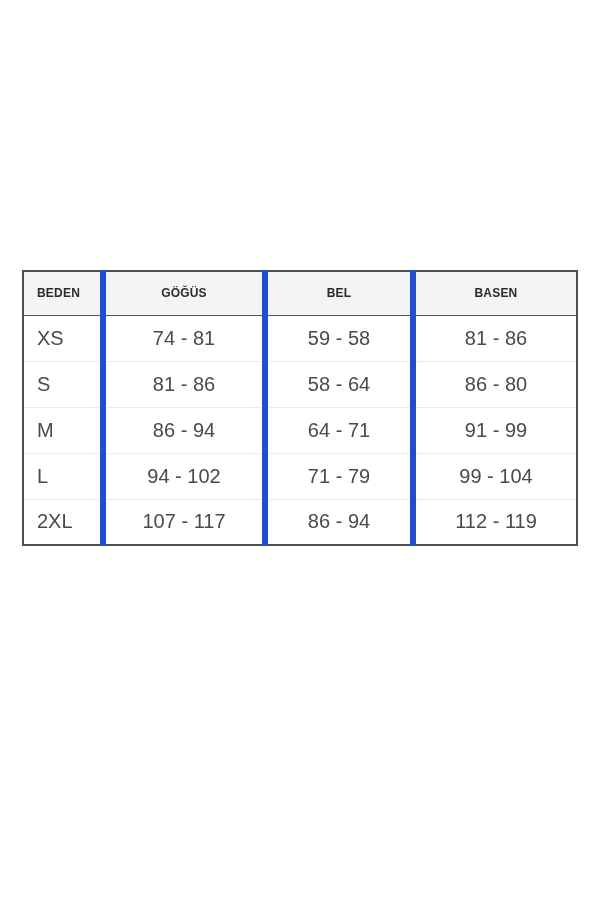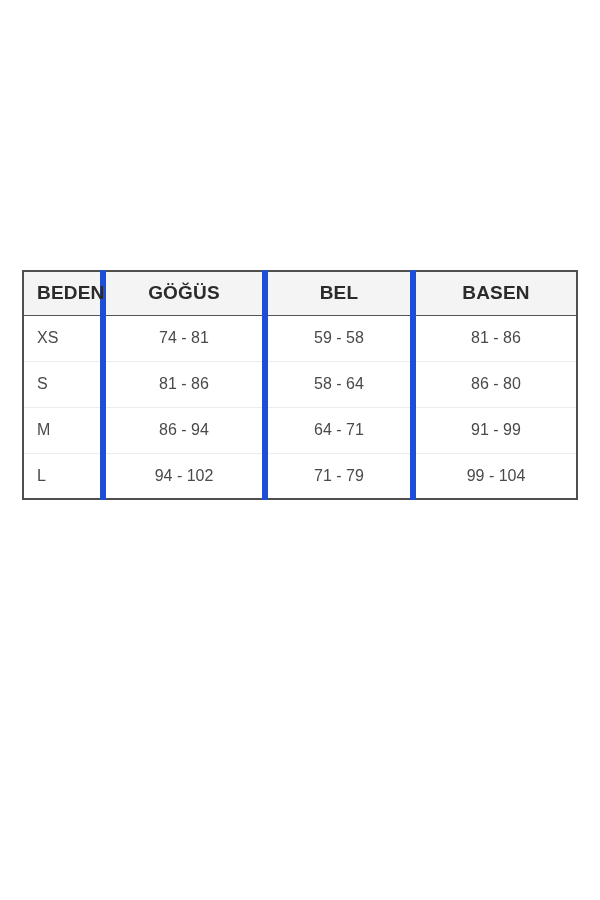--- a/index.html
+++ b/index.html
@@ -20,30 +20,30 @@
     table-layout: fixed;
     border: 2px solid #4f4f4f;
   }
   .size-chart col.c-size  { width: 80px; }
   .size-chart col.c-chest { width: 162px; }
   .size-chart col.c-waist { width: 148px; }
   .size-chart col.c-hips  { width: 164px; }
   .size-chart th {
     background: #f4f4f4;
     height: 44px;
-    font-size: 19px;
+    font-size: 12px;
     font-weight: bold;
     color: #2b2b2b;
     text-align: center;
     border-bottom: 1px solid #555555;
     letter-spacing: 0.2px;
   }
   .size-chart td {
     height: 46px;
-    font-size: 16px;
+    font-size: 20px;
     color: #4a4a4a;
     text-align: center;
     border-top: 1px solid #ececec;
   }
   .size-chart tbody tr:first-child td { border-top: none; }
   .size-chart th + th,
   .size-chart td + td {
     border-left: 6px solid #1d4ed8;
   }
   .size-chart th:first-child,
@@ -88,14 +88,20 @@
       <td>86 - 94</td>
       <td>64 - 71</td>
       <td>91 - 99</td>
     </tr>
     <tr>
       <td>L</td>
       <td>94 - 102</td>
       <td>71 - 79</td>
       <td>99 - 104</td>
     </tr>
+    <tr>
+      <td>2XL</td>
+      <td>107 - 117</td>
+      <td>86 - 94</td>
+      <td>112 - 119</td>
+    </tr>
   </tbody>
 </table>
 
 </body></html>

